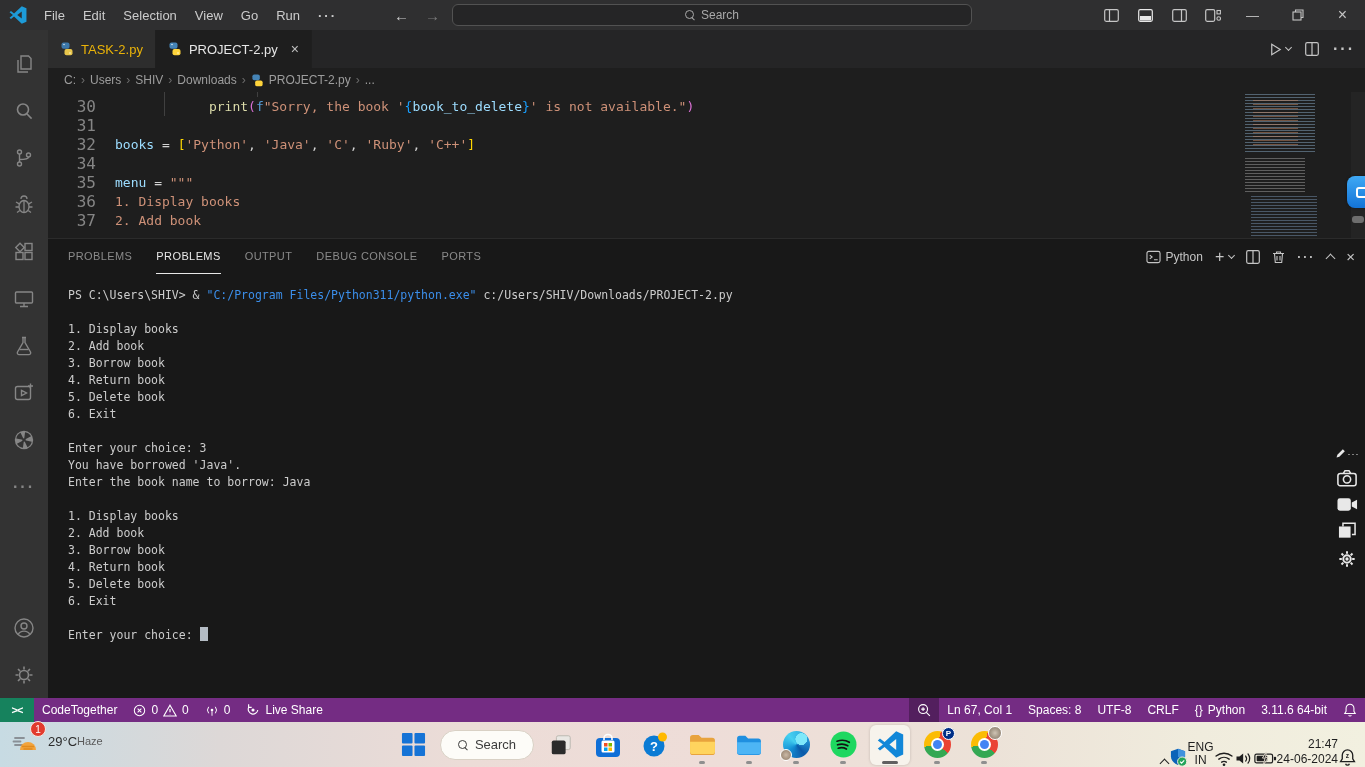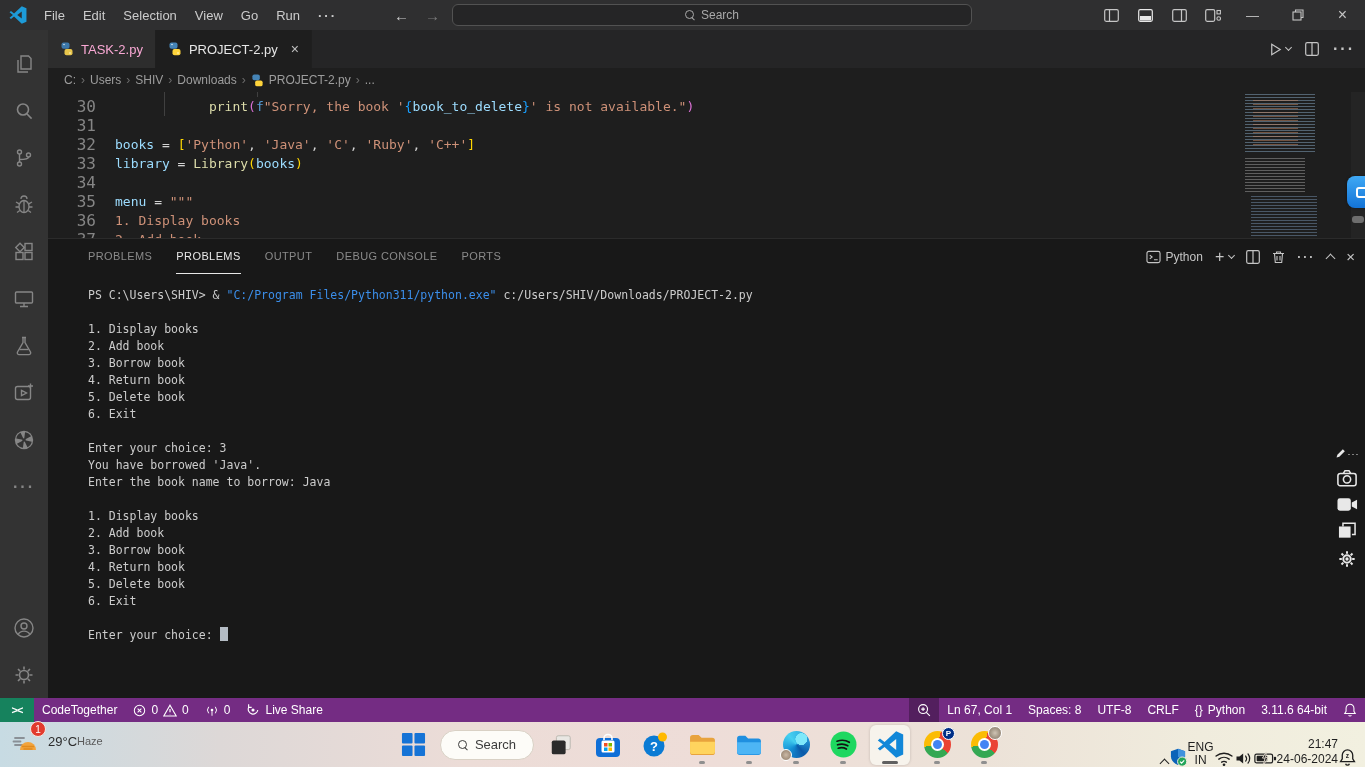--- a/index.html
+++ b/index.html
@@ -35,21 +35,21 @@
                  padding-top:10px; flex:none; }
   .ab-icon { width:48px; height:47px; display:flex; align-items:center; justify-content:center; color:#868686; }
   .ab-spacer { flex:1; }
   .ab-icon svg { display:block; }
 
   
   .editor-col { flex:1; display:flex; flex-direction:column; min-width:0; }
 
   .tabbar { height:38px; background:#252526; display:flex; align-items:stretch; position:relative; }
   .tab { display:flex; align-items:center; gap:7px; padding:0 12px; font-size:13px; border-right:1px solid #1f1f1f; }
-  .tab.inactive { background:#2d2d2d; color:#f9a8d4; }
+  .tab.inactive { background:#2d2d2d; color:#eab308; }
   .tab.active { background:#1e1e1e; color:#e6e6e6; }
   .tab .closex { font-size:14px; margin-left:6px; color:#c0c0c0; }
   .editor-actions { position:absolute; right:10px; top:0; height:38px; display:flex; align-items:center;
                     gap:14px; color:#c5c5c5; }
   .run-group { display:flex; align-items:center; gap:3px; }
 
   .breadcrumb { height:24px; background:#1e1e1e; display:flex; align-items:center; padding-left:16px;
                 font-size:12px; color:#9d9d9d; gap:5px; }
   .crumb-sep { color:#6b6b6b; }
   .dots-h { letter-spacing:2px; font-weight:bold; }
@@ -66,21 +66,21 @@
   .minimap { position:absolute; right:36px; top:0; width:88px; height:146px; opacity:.9; }
   .mm-block { position:absolute; }
   .scrollbar-lane { position:absolute; right:0; top:0; width:14px; height:146px; background:rgba(110,110,110,.08); }
   .scroll-thumb { position:absolute; right:1px; top:124px; width:12px; height:7px; background:#6e6e6e; border-radius:3px; }
   .blue-overlay { position:absolute; right:-14px; top:84px; width:32px; height:32px; border-radius:8px;
                   background:linear-gradient(180deg,#3fa9f5,#1373d6); box-shadow:0 0 3px rgba(0,0,0,.4);
                   display:flex; align-items:center; justify-content:center; }
   .blue-overlay div { width:14px; height:11px; border:2px solid #fff; border-radius:3px; }
 
   
-  .panel { position:relative; height:460px; background:#181818; border-top:1px solid #2b2b2b;padding-left:20px; }
+  .panel { position:relative; height:460px; background:#181818; border-top:1px solid #2b2b2b; }
   .panel-header { height:35px; display:flex; align-items:center; padding:0 10px 0 20px; }
   .panel-tab { margin-right:24px; font-size:11px; letter-spacing:.4px; color:#8a8a8a; height:35px;
                display:flex; align-items:center; border-bottom:1px solid transparent; }
   .panel-tab.active { color:#e7e7e7; border-bottom-color:#e7e7e7; }
   .panel-toolbar { margin-left:auto; display:flex; align-items:center; gap:12px; color:#c5c5c5; font-size:12px; }
   .pt-group { display:flex; align-items:center; gap:5px; }
   .terminal { padding:13px 0 0 20px; font-family:"DejaVu Sans Mono", monospace; font-size:11.5px; }
   .term-line { height:17px; line-height:17px; white-space:pre; }
   .tm-d{color:#cccccc}.tm-path{color:#3b8eea}
   .term-cursor { display:inline-block; width:8px; height:14px; background:#b4bcc4; vertical-align:-2px; }
@@ -337,21 +337,20 @@
         <span class="crumb-sep">›</span>
         <span>...</span>
       </div>
 
       <div class="code-area">
         <div class="code-pad"></div>
         <div id="code-lines">
             <div class="code-row"><span class="ln">30</span><span class="code-text"><span class="tok-d">            </span><span class="tok-fn">print</span><span class="tok-b2">(</span><span class="tok-kw">f</span><span class="tok-str">"Sorry, the book '</span><span class="tok-b3">{</span><span class="tok-var">book_to_delete</span><span class="tok-b3">}</span><span class="tok-str">' is not available."</span><span class="tok-b2">)</span></span></div>
             <div class="code-row"><span class="ln">31</span><span class="code-text"></span></div>
             <div class="code-row"><span class="ln">32</span><span class="code-text"><span class="tok-var">books</span><span class="tok-d"> = </span><span class="tok-b1">[</span><span class="tok-str">'Python'</span><span class="tok-d">, </span><span class="tok-str">'Java'</span><span class="tok-d">, </span><span class="tok-str">'C'</span><span class="tok-d">, </span><span class="tok-str">'Ruby'</span><span class="tok-d">, </span><span class="tok-str">'C++'</span><span class="tok-b1">]</span></span></div>
-            <div class="code-row"><span class="ln">33</span><span class="code-text"><span class="tok-var">library</span><span class="tok-d"> = </span><span class="tok-fn">Library</span><span class="tok-b1">(</span><span class="tok-var">books</span><span class="tok-b1">)</span></span></div>
             <div class="code-row"><span class="ln">34</span><span class="code-text"></span></div>
             <div class="code-row"><span class="ln">35</span><span class="code-text"><span class="tok-var">menu</span><span class="tok-d"> = </span><span class="tok-str">"""</span></span></div>
             <div class="code-row"><span class="ln">36</span><span class="code-text"><span class="tok-str">1. Display books</span></span></div>
             <div class="code-row"><span class="ln">37</span><span class="code-text"><span class="tok-str">2. Add book</span></span></div>
           </div>
         <div class="indent-guide" style="left:116px; top:0; height:24px;"></div>
         <div class="indent-guide" style="left:209px; top:0; height:5px;"></div>
         <div class="minimap">
           <div class="mm-block" style="left:4px;top:2px;width:70px;height:60px;background:repeating-linear-gradient(180deg,rgba(160,200,235,.45) 0 1px,transparent 1px 3px);"></div>
           <div class="mm-block" style="left:12px;top:8px;width:45px;height:48px;background:repeating-linear-gradient(180deg,rgba(220,150,110,.5) 0 1px,transparent 1px 4px);"></div>

